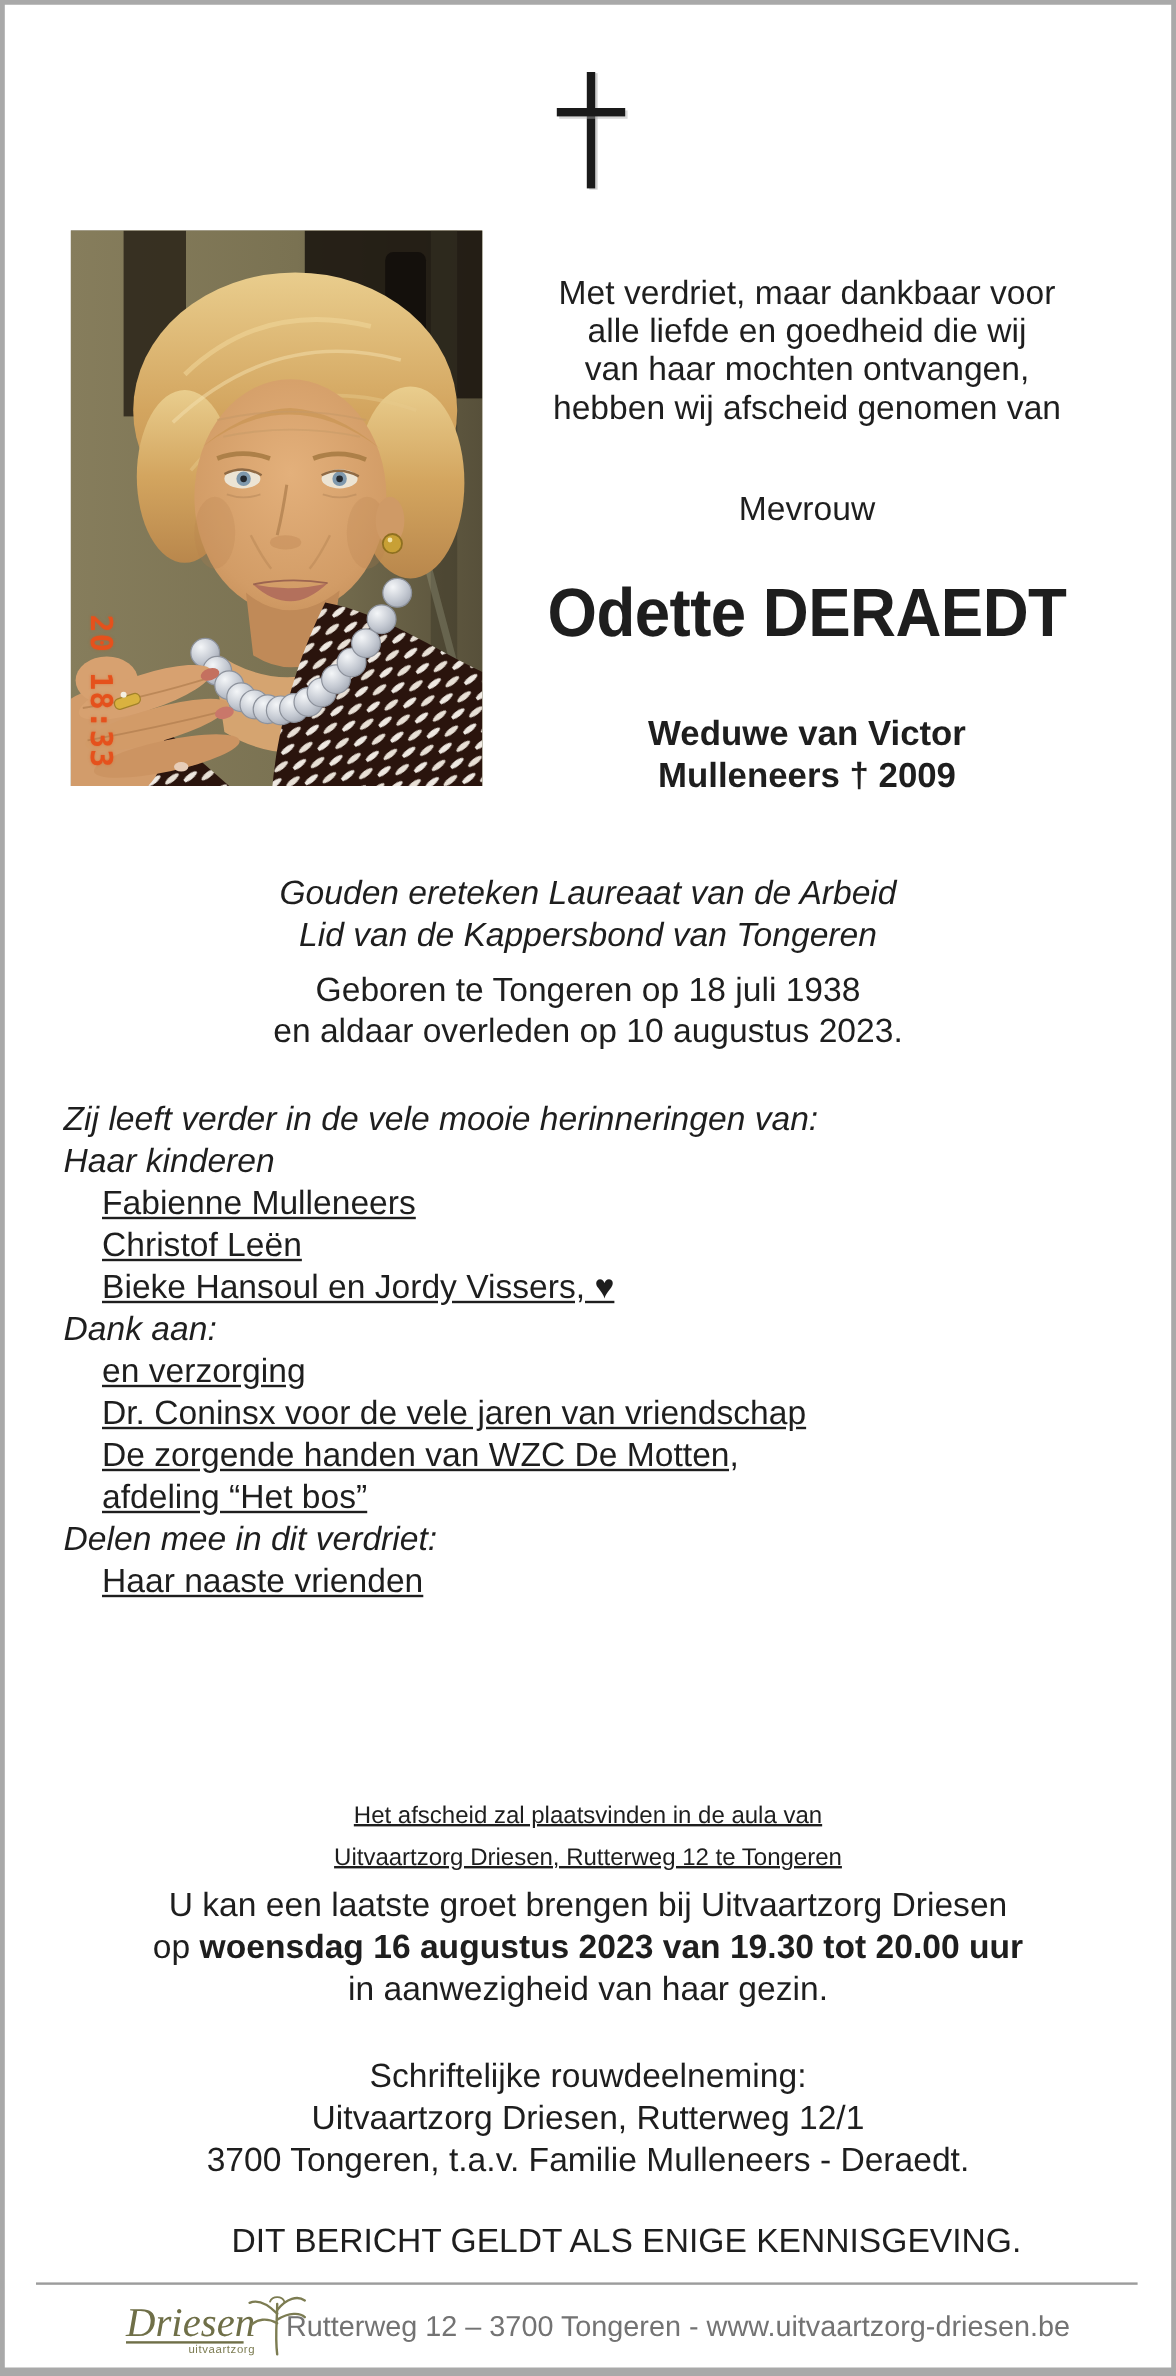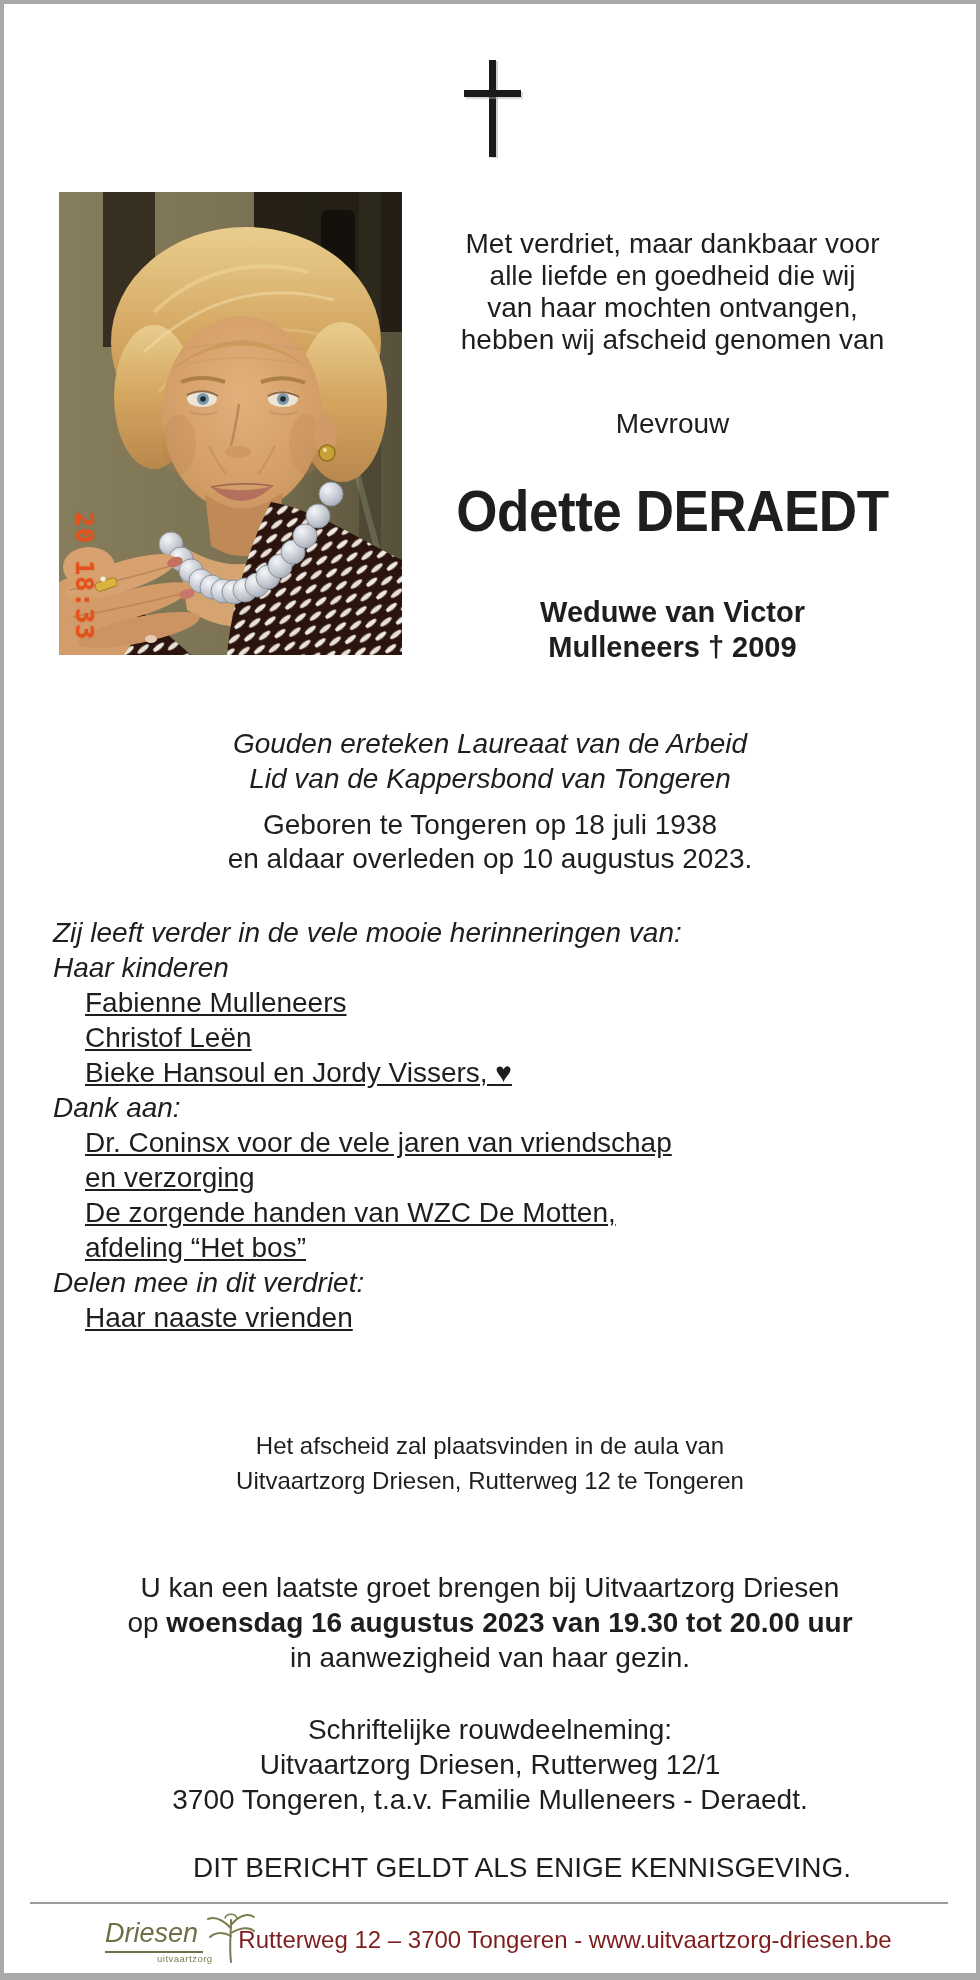--- a/index.html
+++ b/index.html
@@ -25,37 +25,37 @@
   .rightcol{left:385px;width:575px;text-align:center;}
   .intro{top:228px;font-size:28px;line-height:32px;}
   .mevrouw{top:408px;font-size:28px;}
   .name{top:481px;font-size:57px;font-weight:bold;letter-spacing:-.5px;line-height:60px;}
   .name .squeeze{display:inline-block;transform:scaleX(.93);transform-origin:center;}
   .widow{top:595px;font-size:29px;font-weight:bold;line-height:35px;}
   
   .centerblock{left:0;width:980px;text-align:center;}
   .honors{top:726px;font-size:28px;line-height:35px;font-style:italic;}
   .lifedates{top:808px;font-size:28px;line-height:34px;}
-  .funeral{top:1428px;font-size:24px;line-height:35px;}
+  .funeral{top:1496px;font-size:20px;line-height:35px;text-decoration:underline;}
   .visitation{top:1570px;font-size:28px;line-height:35px;}
   .condolence{top:1712px;font-size:28px;line-height:35px;text-align:center;}
   .notice{top:1852px;font-size:28px;padding-left:32px;}
   .bold{font-weight:bold;}
   
   .family{left:53px;top:915px;font-size:28px;line-height:35px;text-align:left;}
   .fam-header{font-style:italic;}
   .fam-name{padding-left:32px;text-decoration:underline;}
   
   .rule{top:1902px;left:30px;width:918px;height:2px;background:#9c9c9c;}
   .footer-logo{left:105px;top:1906px;width:170px;height:62px;}
-  .logo-name{position:absolute;left:0;top:12px;font-family:Liberation Sans, sans-serif;font-style:italic;font-size:27px;color:#6f6f48;}
+  .logo-name{position:absolute;left:0;top:12px;font-family:Liberation Serif, serif;font-style:italic;font-size:34px;color:#6f6f48;}
   .logo-sub{position:absolute;left:52px;top:47px;font-size:9.5px;letter-spacing:.5px;color:#7c7c52;}
   .logo-underline{position:absolute;left:0;top:45px;width:98px;height:1.5px;background:#6f6f48;}
   .logo-tree{position:absolute;left:96px;top:0;}
-  .footer-address{left:150px;top:1926px;width:830px;text-align:center;font-size:24px;line-height:28px;color:#7f1d1d;}
+  .footer-address{left:150px;top:1926px;width:830px;text-align:center;font-size:24px;line-height:28px;color:#737373;}
 </style>
 </head>
 <body>
 
 <div class="frame"></div>
 
 <div>
   <div class="abs cross-stem"></div>
   <div class="abs cross-bar"></div>
 </div>
@@ -199,22 +199,22 @@
   <div class="nowrap">en aldaar overleden op 10 augustus 2023.</div>
 </div>
 
 <div class="abs family">
   <div class="fam-header nowrap">Zij leeft verder in de vele mooie herinneringen van:</div>
   <div class="fam-header nowrap">Haar kinderen</div>
   <div class="fam-name nowrap">Fabienne Mulleneers</div>
   <div class="fam-name nowrap">Christof Leën</div>
   <div class="fam-name nowrap">Bieke Hansoul en Jordy Vissers, ♥</div>
   <div class="fam-header nowrap">Dank aan:</div>
+  <div class="fam-name nowrap">en verzorging</div>
   <div class="fam-name nowrap">Dr. Coninsx voor de vele jaren van vriendschap</div>
-  <div class="fam-name nowrap">en verzorging</div>
   <div class="fam-name nowrap">De zorgende handen van WZC De Motten,</div>
   <div class="fam-name nowrap">afdeling “Het bos”</div>
   <div class="fam-header nowrap">Delen mee in dit verdriet:</div>
   <div class="fam-name nowrap">Haar naaste vrienden</div>
 </div>
 
 <div class="abs centerblock funeral">
   <div class="nowrap">Het afscheid zal plaatsvinden in de aula van</div>
   <div class="nowrap">Uitvaartzorg Driesen, Rutterweg 12 te Tongeren</div>
 </div>

